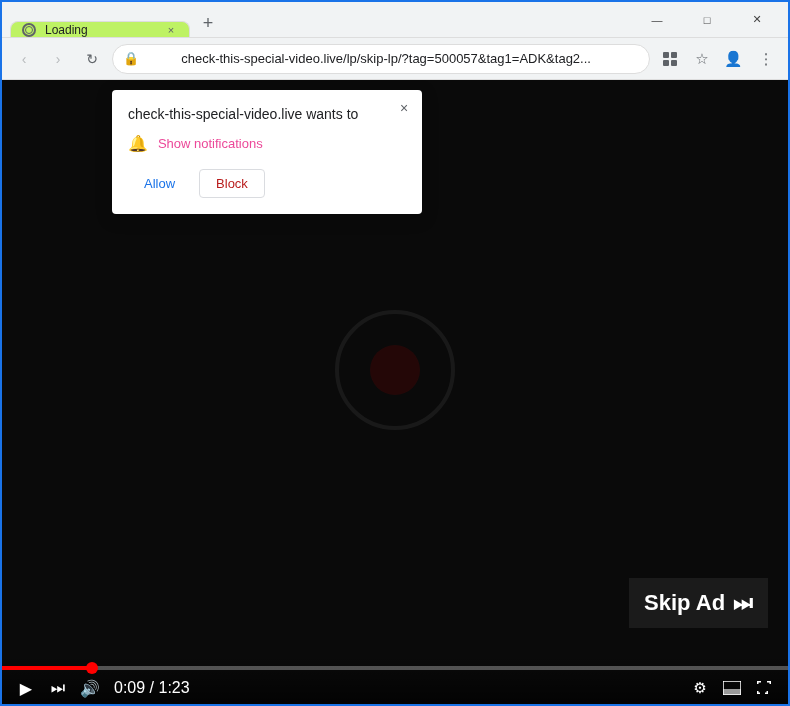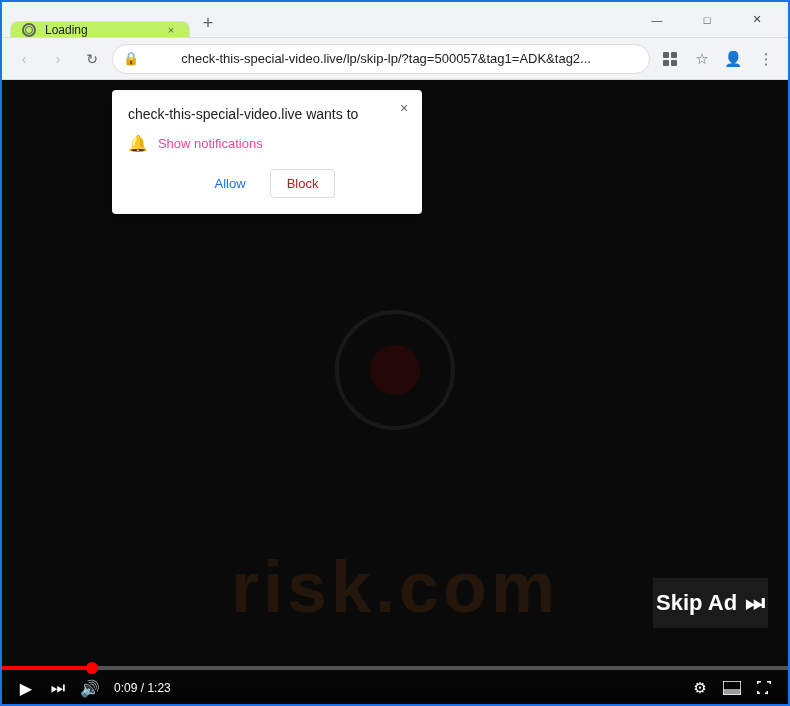--- a/index.html
+++ b/index.html
@@ -247,21 +247,21 @@
       margin-bottom: 8px;
     }
     .ctrl-btn {
       color: #fff;
       font-size: 16px;
       cursor: pointer;
       display: flex; align-items: center; justify-content: center;
       width: 24px; height: 24px;
     }
     .time-display {
-      font-size: 12px;
+      font-size: 16px;
       color: #fff;
       white-space: nowrap;
       margin-left: 4px;
     }
     .ctrl-spacer { flex: 1; }
     .ctrl-settings {
       color: #fff;
       font-size: 15px;
       cursor: pointer;
       display: flex; align-items: center; justify-content: center;
@@ -284,21 +284,21 @@
 
     
     .skip-ad-btn {
       position: absolute;
       right: 20px;
       bottom: 80px;
       background: rgba(30,30,30,0.88);
       color: #fff;
       font-size: 22px;
       font-weight: bold;
-      padding: 12px 3px;
+      padding: 12px 15px;
       display: flex;
       align-items: center;
       gap: 8px;
       cursor: pointer;
     }
 
     
     .notification-popup {
       position: absolute;
       top: 10px;
@@ -336,21 +336,21 @@
     .bell-icon {
       font-size: 16px;
       color: #5f6368;
     }
     .popup-notification-text {
       font-size: 13px;
       color: #ec4899;
     }
     .popup-buttons {
       display: flex;
-      justify-content: center;
+      justify-content: flex-start;
       gap: 8px;
     }
     .popup-btn {
       padding: 6px 16px;
       border-radius: 4px;
       font-size: 13px;
       font-weight: 500;
       cursor: pointer;
       border: none;
     }
@@ -411,21 +411,20 @@
 <div class="page-content">
 
   <div class="video-bg">
 
     <div class="watermark-logo">
       <div class="logo-circle">
         <div class="logo-inner"></div>
       </div>
     </div>
 
-    <div class="watermark">risk.com</div>
   </div>
 
   <div class="notification-popup">
     <div class="popup-close">×</div>
     <div class="popup-title">check-this-special-video.live wants to</div>
     <div class="popup-notification-row">
       <span class="bell-icon">🔔</span>
       <span class="popup-notification-text">Show notifications</span>
     </div>
     <div class="popup-buttons">

